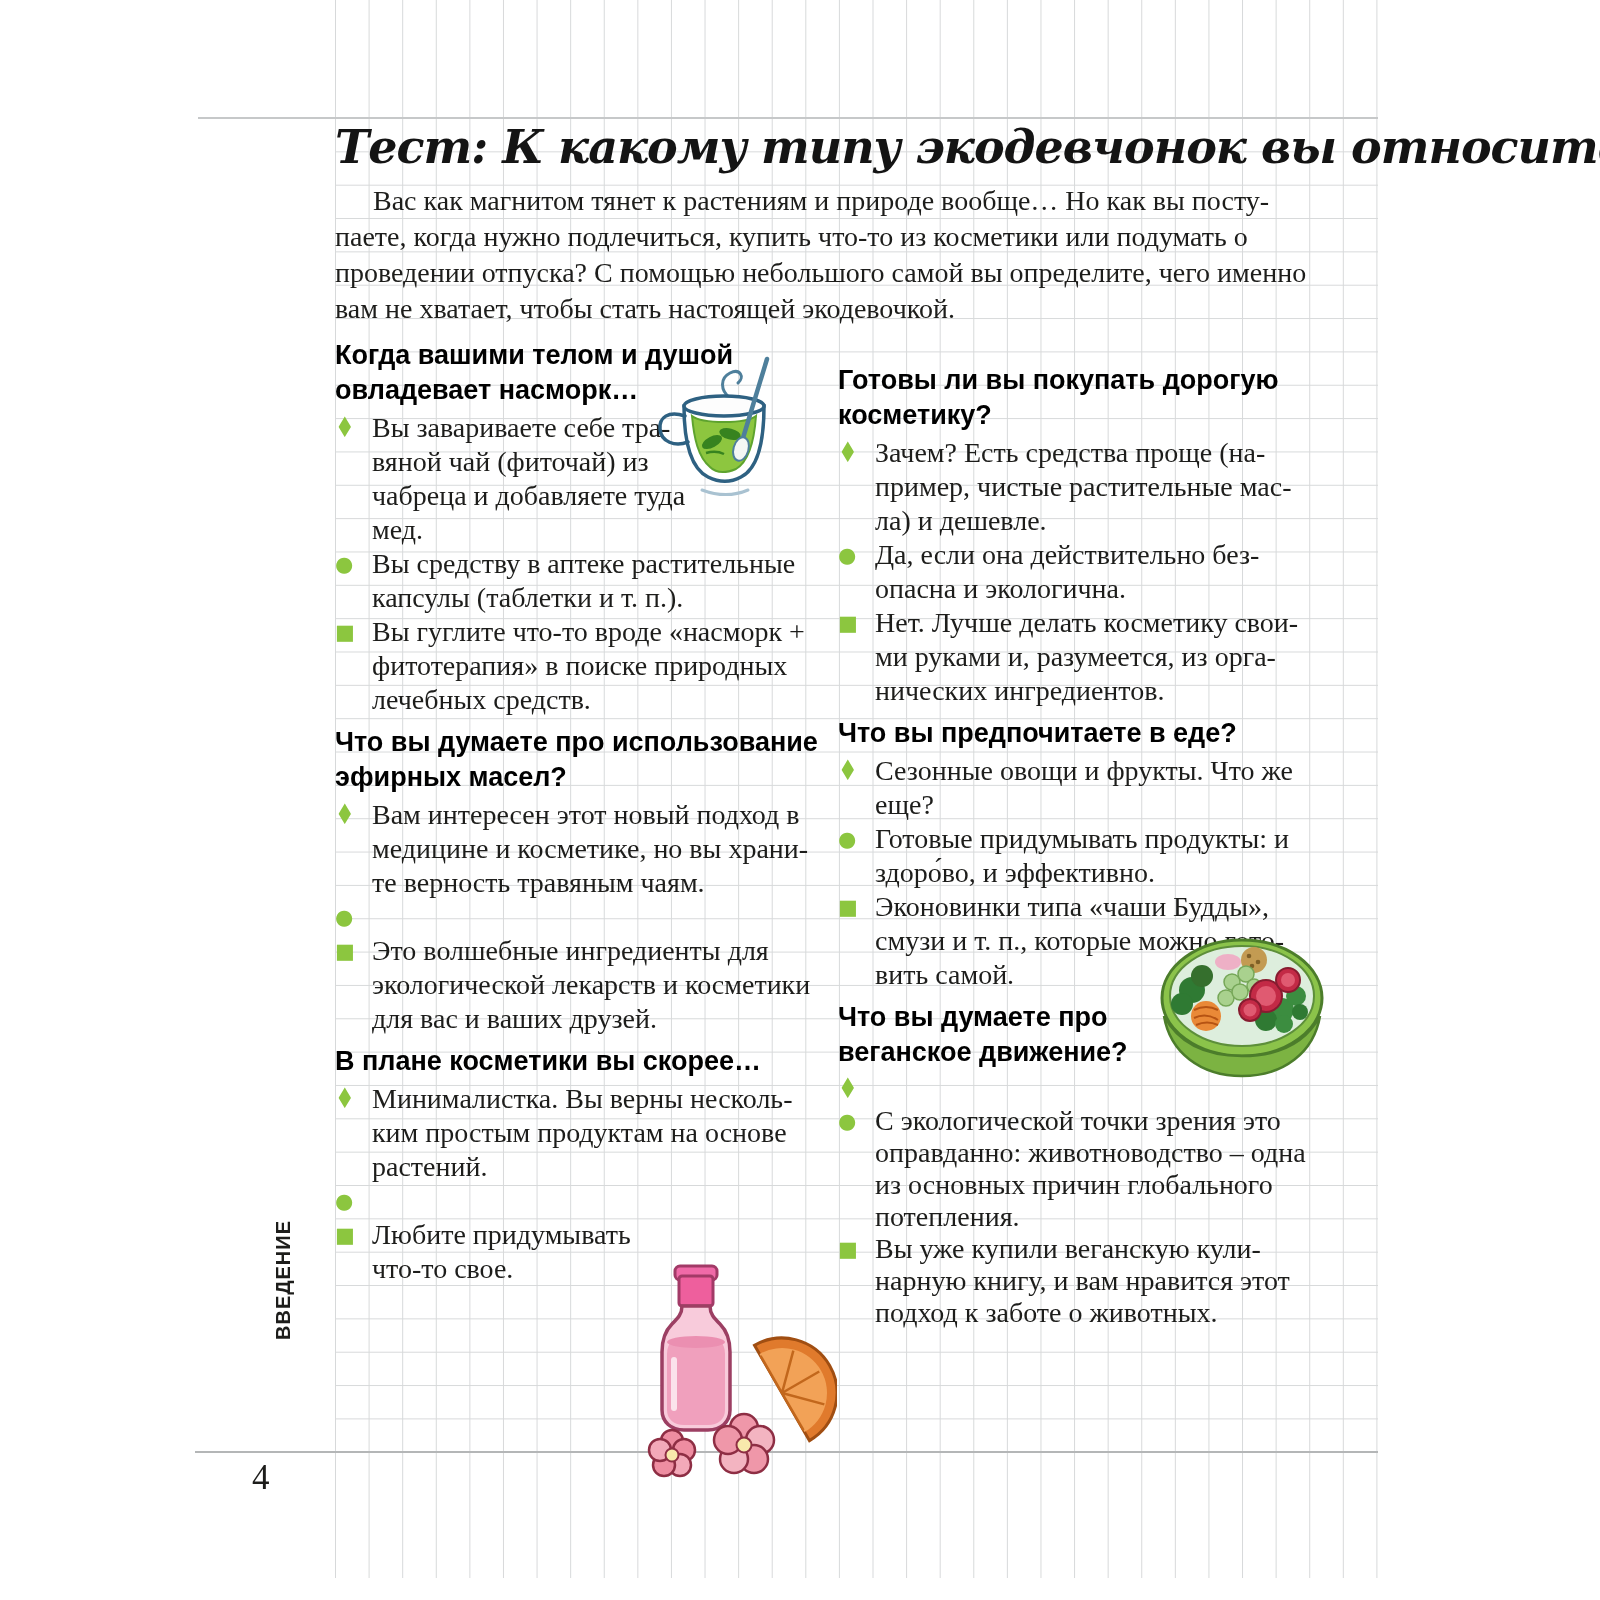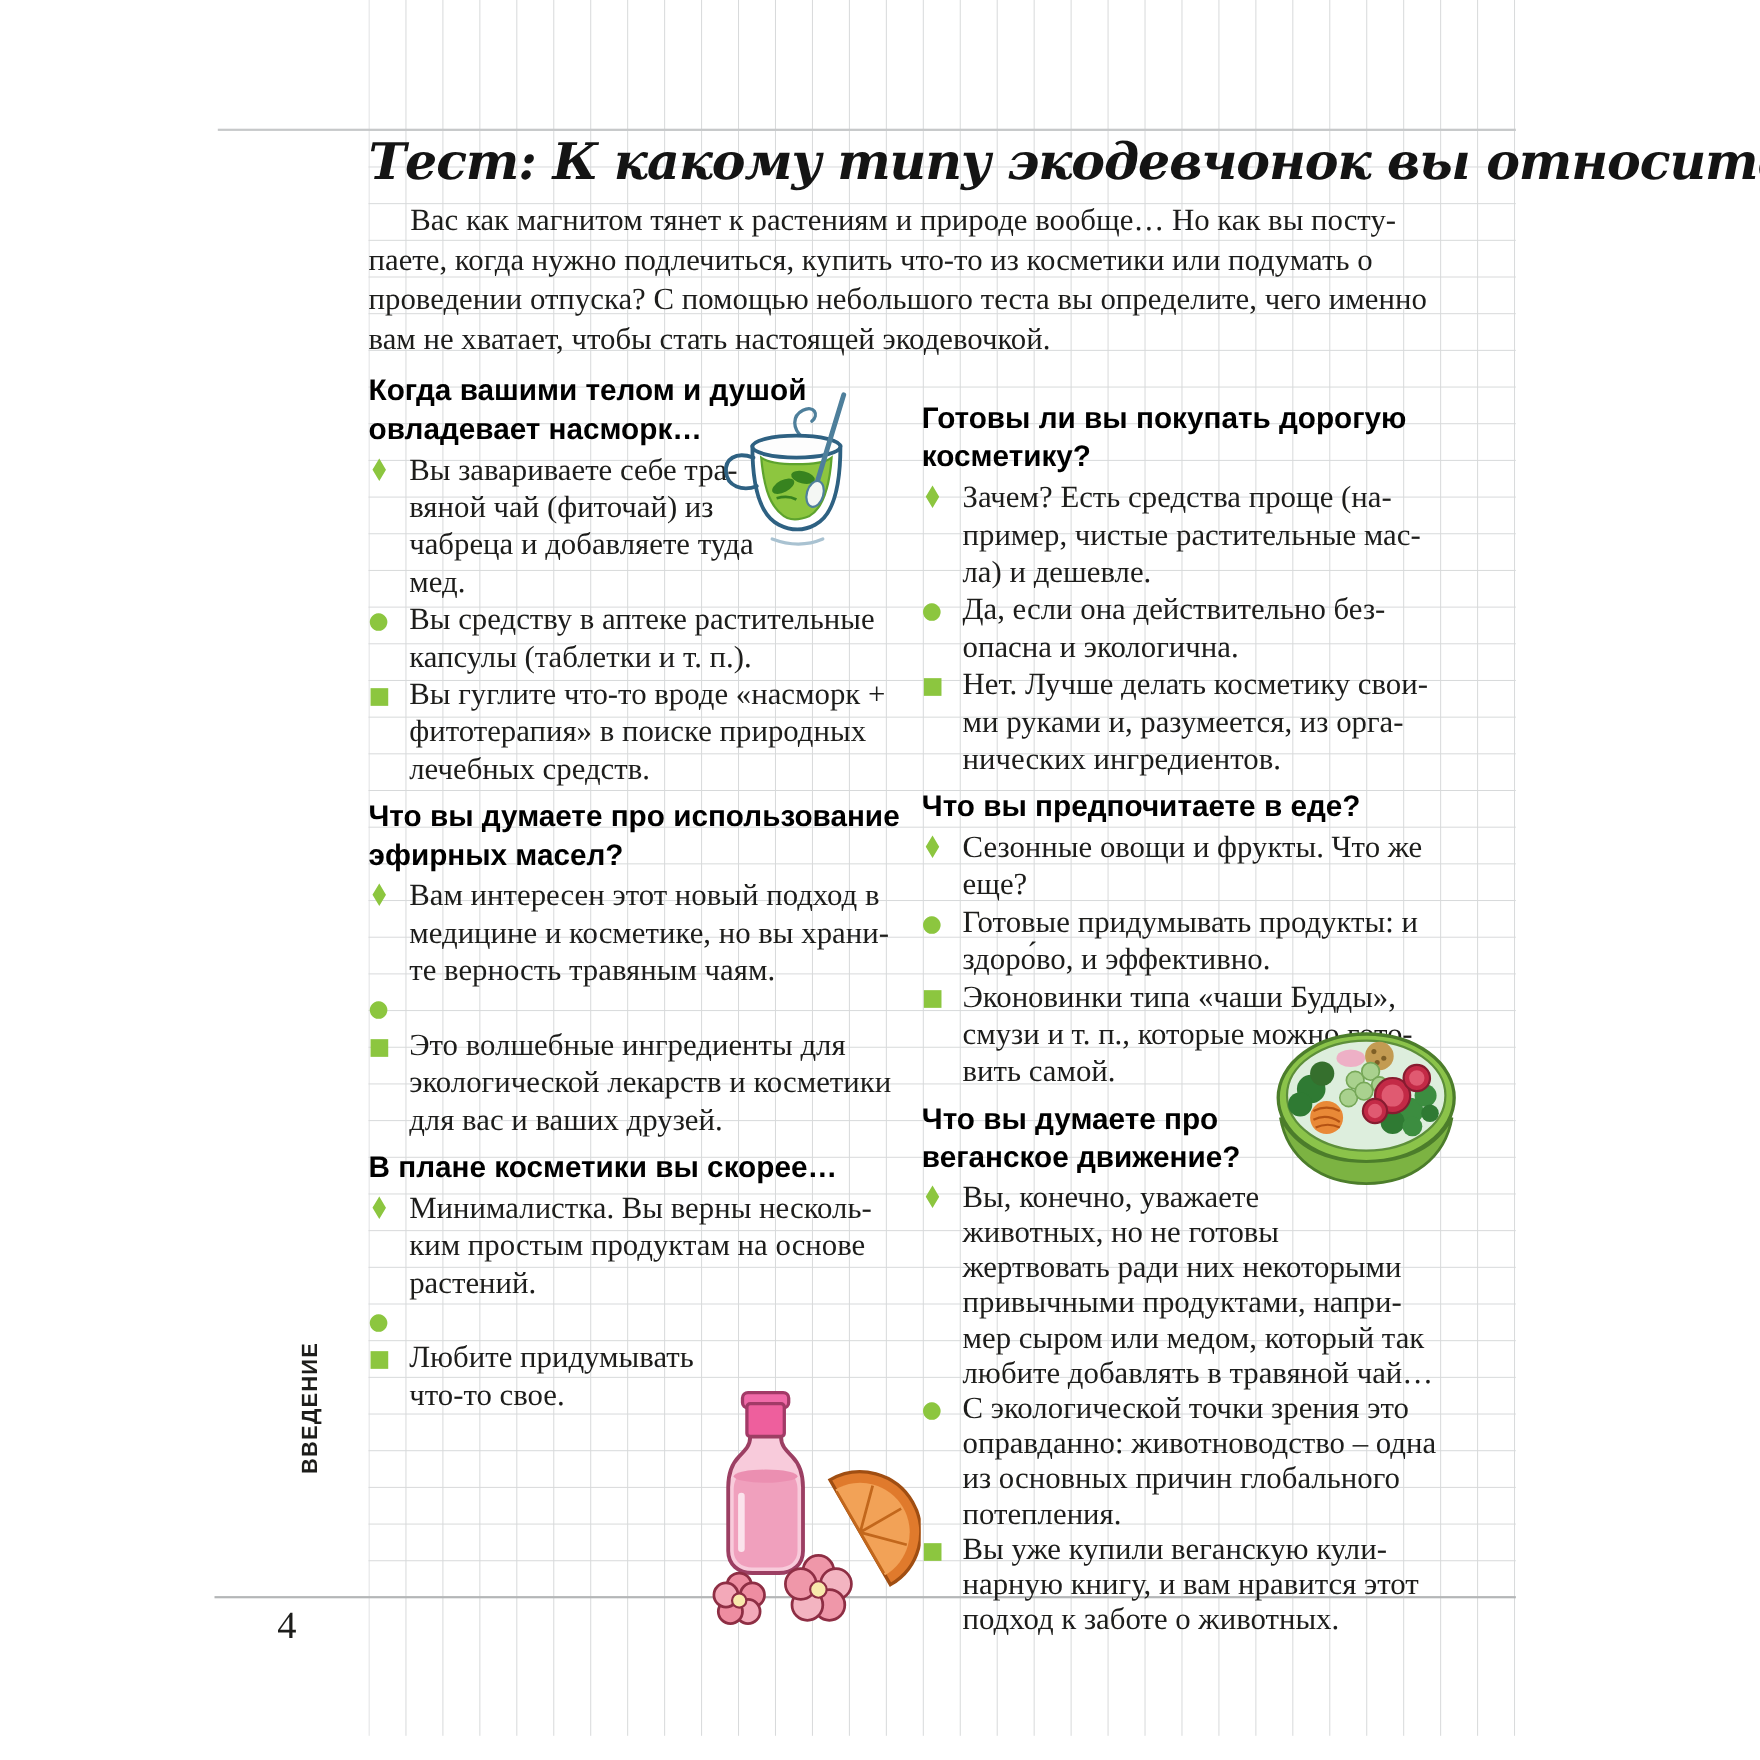--- a/index.html
+++ b/index.html
@@ -79,21 +79,21 @@
 <div class="canvas">
 
   <div class="grid-v"></div>
   <div class="grid-h"></div>
   <div class="rule rule-top"></div>
   <div class="rule rule-bottom"></div>
 
   <h1 class="title">Тест: К какому типу экодевчонок вы относитесь?</h1>
   <p class="intro">Вас как магнитом тянет к растениям и природе вообще… Но как вы посту-
 паете, когда нужно подлечиться, купить что-то из косметики или подумать о
-проведении отпуска? С помощью небольшого теста вы определите, чего именно
+проведении отпуска? С помощью небольшого самой вы определите, чего именно
 вам не хватает, чтобы стать настоящей экодевочкой.</p>
 
   <div class="col col-left">
     <div class="section sec-1">
       <h2>Когда вашими телом и душой
 овладевает насморк…</h2>
       <div class="item">
         <span class="marker m-diamond">♦</span>
         <span class="item-text">Вы завариваете себе тра-
 вяной чай (фиточай) из
@@ -193,26 +193,20 @@
 смузи и т. п., которые можно гото-
 вить самой.</span>
       </div>
     </div>
 
     <div class="section sec-3">
       <h2>Что вы думаете про
 веганское движение?</h2>
       <div class="item">
         <span class="marker m-diamond">♦</span>
-        <span class="item-text">Вы, конечно, уважаете
-животных, но не готовы
-жертвовать ради них некоторыми
-привычными продуктами, напри-
-мер сыром или медом, который так
-любите добавлять в травяной чай…</span>
       </div>
       <div class="item">
         <span class="marker m-circle">●</span>
         <span class="item-text">С экологической точки зрения это
 оправданно: животноводство – одна
 из основных причин глобального
 потепления.</span>
       </div>
       <div class="item">
         <span class="marker m-square">■</span>

